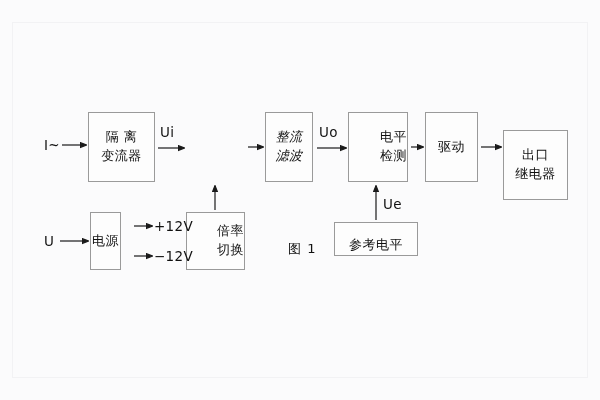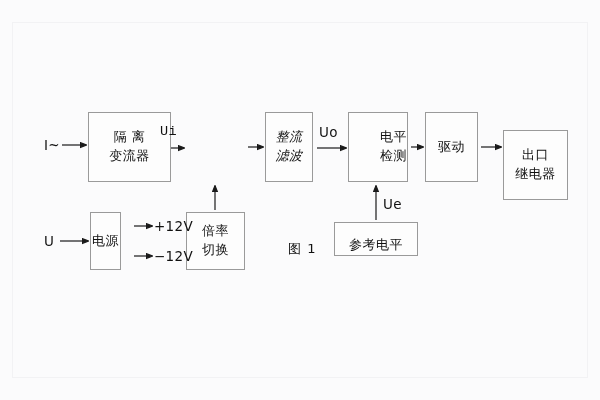--- a/index.html
+++ b/index.html
@@ -108,21 +108,21 @@
 
     <line x1="134" y1="226" x2="152" y2="226" marker-end="url(#ah)"></line>
 
     <line x1="134" y1="256" x2="152" y2="256" marker-end="url(#ah)"></line>
 
     <line x1="215" y1="210" x2="215" y2="186" marker-end="url(#ah)"></line>
 
     <line x1="376" y1="220" x2="376" y2="186" marker-end="url(#ah)"></line>
   </svg>
 
-  <div class="box" style="left:88px; top:112px; width:83px; height:70px;">
+  <div class="box" style="left:88px; top:112px; width:67px; height:70px;">
     <span class="ln">隔 离</span>
     <span class="ln">变流器</span>
   </div>
 
 
   <div class="box" style="left:265px; top:112px; width:48px; height:70px;font-style:italic;">
     <span class="ln">整流</span>
     <span class="ln">滤波</span>
   </div>
 
@@ -137,32 +137,32 @@
 
   <div class="box" style="left:503px; top:112px; width:65px; height:70px;margin-top:18px;">
     <span class="ln">出口</span>
     <span class="ln">继电器</span>
   </div>
 
   <div class="box" style="left:90px; top:212px; width:31px; height:58px;">
     <span class="ln">电源</span>
   </div>
 
-  <div class="box" style="left:186px; top:212px; width:59px; height:58px;">
+  <div class="box" style="left:186px; top:212px; width:59px; height:58px;align-items:flex-end;">
     <span class="ln">倍率</span>
     <span class="ln">切换</span>
   </div>
 
   <div class="box" style="left:334px; top:222px; width:84px; height:34px;justify-content:flex-end;">
     <span class="ln">参考电平</span>
   </div>
 
   <div class="lbl lbl-lat" style="left:44px; top:137px;">I~</div>
 
-  <div class="lbl lbl-lat" style="left:160px; top:124px;font-family:Liberation Mono, monospace;">Ui</div>
+  <div class="lbl lbl-lat" style="left:160px; top:124px;">Ui</div>
 
   <div class="lbl lbl-lat" style="left:319px; top:124px;">Uo</div>
 
   <div class="lbl lbl-lat" style="left:383px; top:196px;">Ue</div>
 
   <div class="lbl lbl-lat" style="left:44px; top:233px;">U</div>
 
   <div class="lbl lbl-lat" style="left:154px; top:218px;">+12V</div>
 
   <div class="lbl lbl-lat" style="left:154px; top:248px;">−12V</div>

